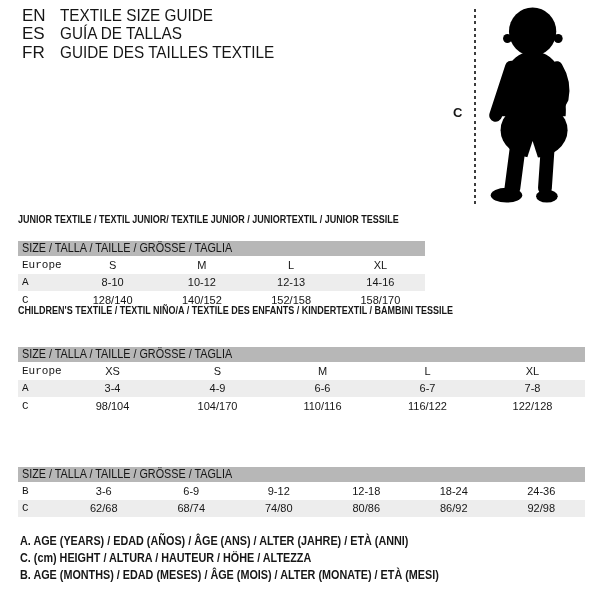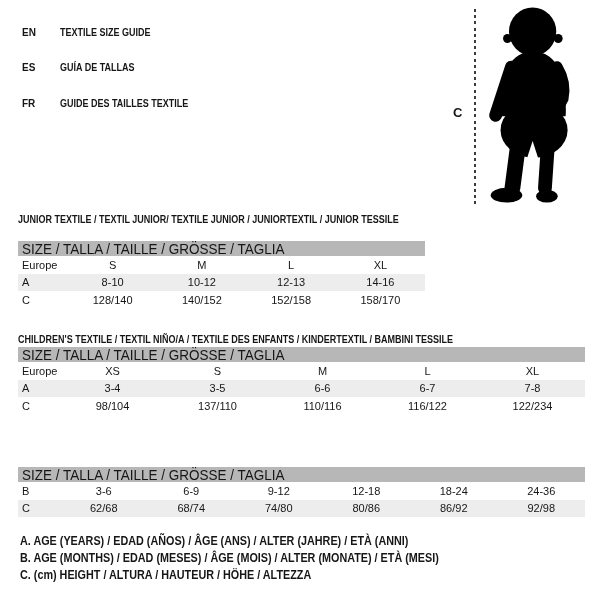--- a/index.html
+++ b/index.html
@@ -9,48 +9,48 @@
   body{background:#ffffff;}
   .page{
     position:relative; width:600px; height:600px; background:#ffffff;
     font-family:"Liberation Sans", sans-serif; color:var(--ink); overflow:hidden;
   }
   
   .cond{display:inline-block; transform:scaleX(0.9); transform-origin:left center; white-space:nowrap;}
 
   
   .lang-block{position:absolute; left:22px; top:7px;}
-  .lang-row{height:18.4px; line-height:18.4px; font-weight:700; font-size:10px;margin-top:17px;}
+  .lang-row{height:18.4px; line-height:18.4px; font-weight:400; font-size:17px;}
   .lang-code{display:inline-block; width:38px;}
 
   
   .height-line{
     position:absolute; left:474px; top:9px; width:2px; height:197px;
     background:repeating-linear-gradient(to bottom, #3c3c3c 0 3px, transparent 3px 6.2px);
   }
   .height-label{position:absolute; left:453px; top:105px; font-weight:700; font-size:13px;}
   .baby-svg{position:absolute; left:487px; top:5px;}
 
   
   .t-title{
     position:absolute; left:18px; font-weight:700; font-size:10px; line-height:16px;
   }
   .t-title div{white-space:nowrap;}
-  #title0{top:212px;} #title1{top:332px;} #title2{top:427px;}
+  #title0{top:212px;} #title1{top:303px;} #title2{top:427px;}
   .t-grid{position:absolute; left:18px;}
   #grid0{top:241px; width:407px;}
   #grid1{top:347px; width:567px;}
   #grid2{top:467px; width:567px;}
   .t-bar{
-    height:15px; background:var(--bar); font-size:15px; line-height:15px;
+    height:15px; background:var(--bar); font-size:12px; line-height:15px;
     padding-left:4px; box-sizing:border-box;
   }
   .t-row{display:flex; height:17.5px; align-items:center; font-size:11px;}
   .t-row.shaded{background:var(--shade);}
-  .t-label{padding-left:4px; box-sizing:border-box; flex:0 0 auto;}
+  .t-label{padding-left:4px; box-sizing:border-box; flex:0 0 auto;font-family:Liberation Mono, monospace;}
   #grid0 .t-label{width:50px;}
   #grid1 .t-label, #grid2 .t-label{width:42px;}
   .t-cell{flex:1 1 0; text-align:center;}
 
   
   .legend{position:absolute; left:20px; top:533px;}
   .legend-line{height:17.2px; line-height:17.2px; font-weight:700; font-size:12px;}
 </style>
 </head>
 <body>
@@ -128,32 +128,32 @@
         <div class="t-label">Europe</div>
         <div class="t-cell">XS</div>
         <div class="t-cell">S</div>
         <div class="t-cell">M</div>
         <div class="t-cell">L</div>
         <div class="t-cell">XL</div>
       </div>
       <div class="t-row shaded">
         <div class="t-label">A</div>
         <div class="t-cell">3-4</div>
-        <div class="t-cell">3-5</div>
+        <div class="t-cell">4-9</div>
         <div class="t-cell">6-6</div>
         <div class="t-cell">6-7</div>
         <div class="t-cell">7-8</div>
       </div>
       <div class="t-row">
         <div class="t-label">C</div>
         <div class="t-cell">98/104</div>
-        <div class="t-cell">137/110</div>
+        <div class="t-cell">104/170</div>
         <div class="t-cell">110/116</div>
         <div class="t-cell">116/122</div>
-        <div class="t-cell">122/234</div>
+        <div class="t-cell">122/128</div>
       </div>
     </div>
 
   <div class="t-grid" id="grid2">
     <div class="t-bar"><span class="cond">SIZE / TALLA / TAILLE / GRÖSSE / TAGLIA</span></div>
   <div class="t-row">
         <div class="t-label">B</div>
         <div class="t-cell">3-6</div>
         <div class="t-cell">6-9</div>
         <div class="t-cell">9-12</div>
@@ -167,17 +167,17 @@
         <div class="t-cell">68/74</div>
         <div class="t-cell">74/80</div>
         <div class="t-cell">80/86</div>
         <div class="t-cell">86/92</div>
         <div class="t-cell">92/98</div>
       </div>
     </div>
 
   <div class="legend">
     <div class="legend-line"><span class="cond">A. AGE (YEARS) / EDAD (AÑOS) / ÂGE (ANS) / ALTER (JAHRE) / ETÀ (ANNI)</span></div>
+    <div class="legend-line"><span class="cond">C. (cm) HEIGHT / ALTURA / HAUTEUR / HÖHE / ALTEZZA</span></div>
     <div class="legend-line"><span class="cond">B. AGE (MONTHS) / EDAD (MESES) / ÂGE (MOIS) / ALTER (MONATE) / ETÀ (MESI)</span></div>
-    <div class="legend-line"><span class="cond">C. (cm) HEIGHT / ALTURA / HAUTEUR / HÖHE / ALTEZZA</span></div>
   </div>
 
 </div>
 
 </body></html>

